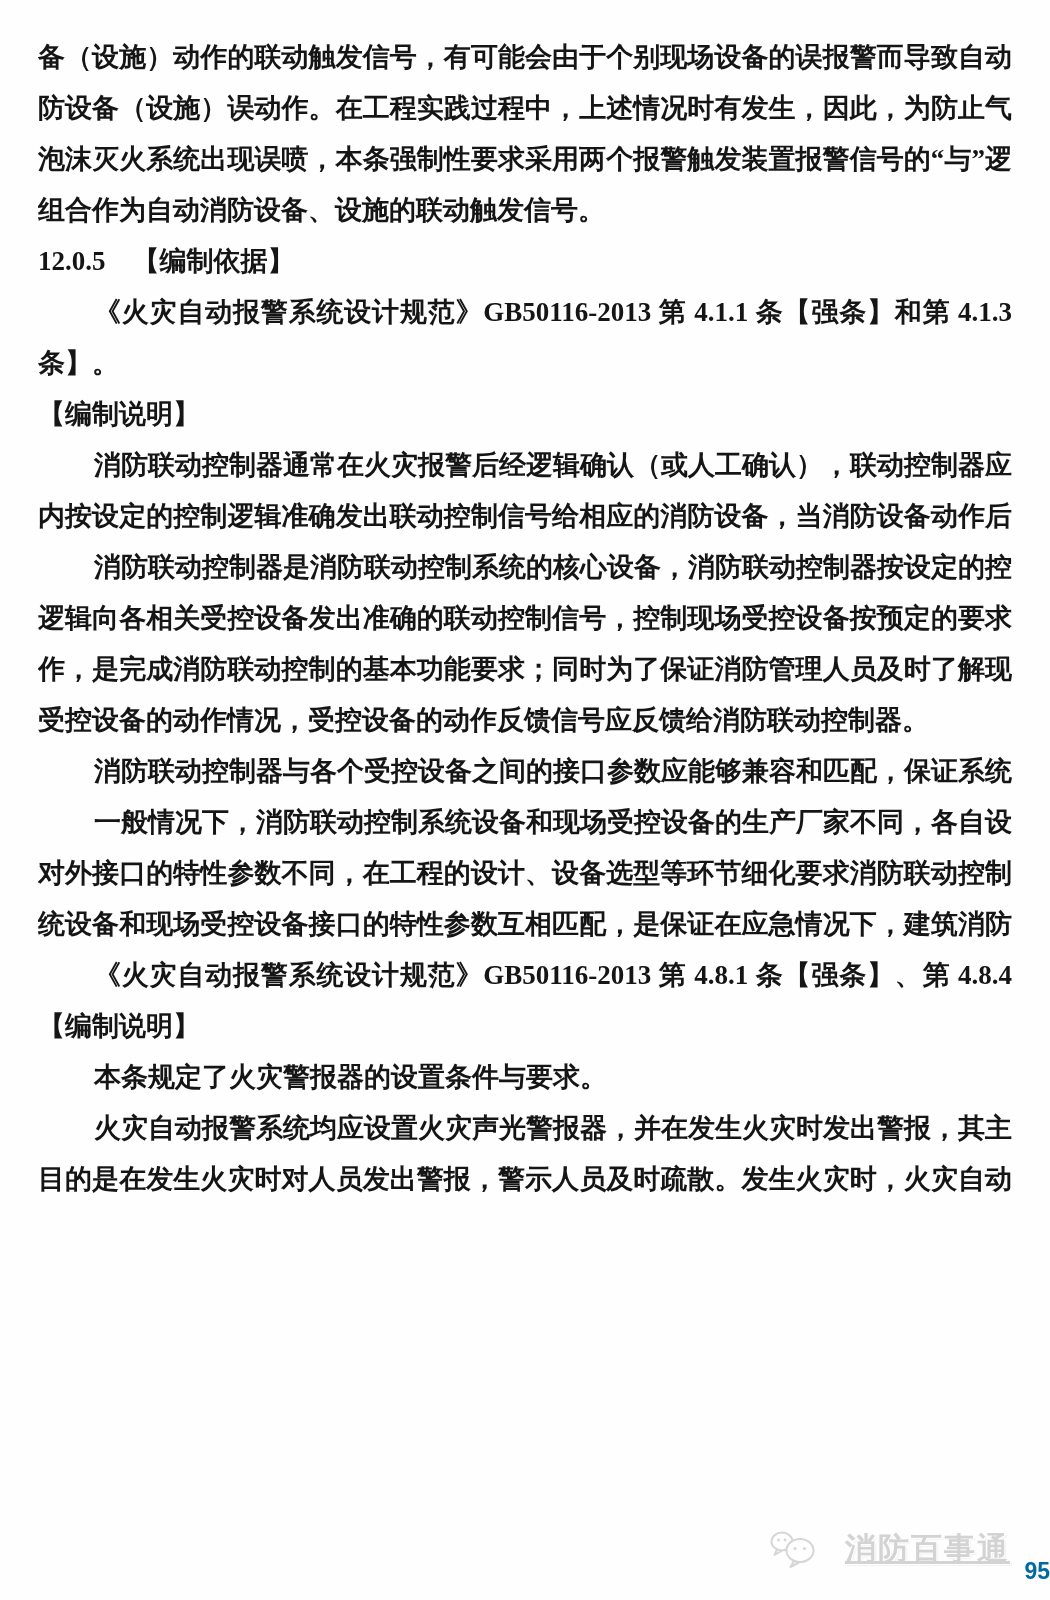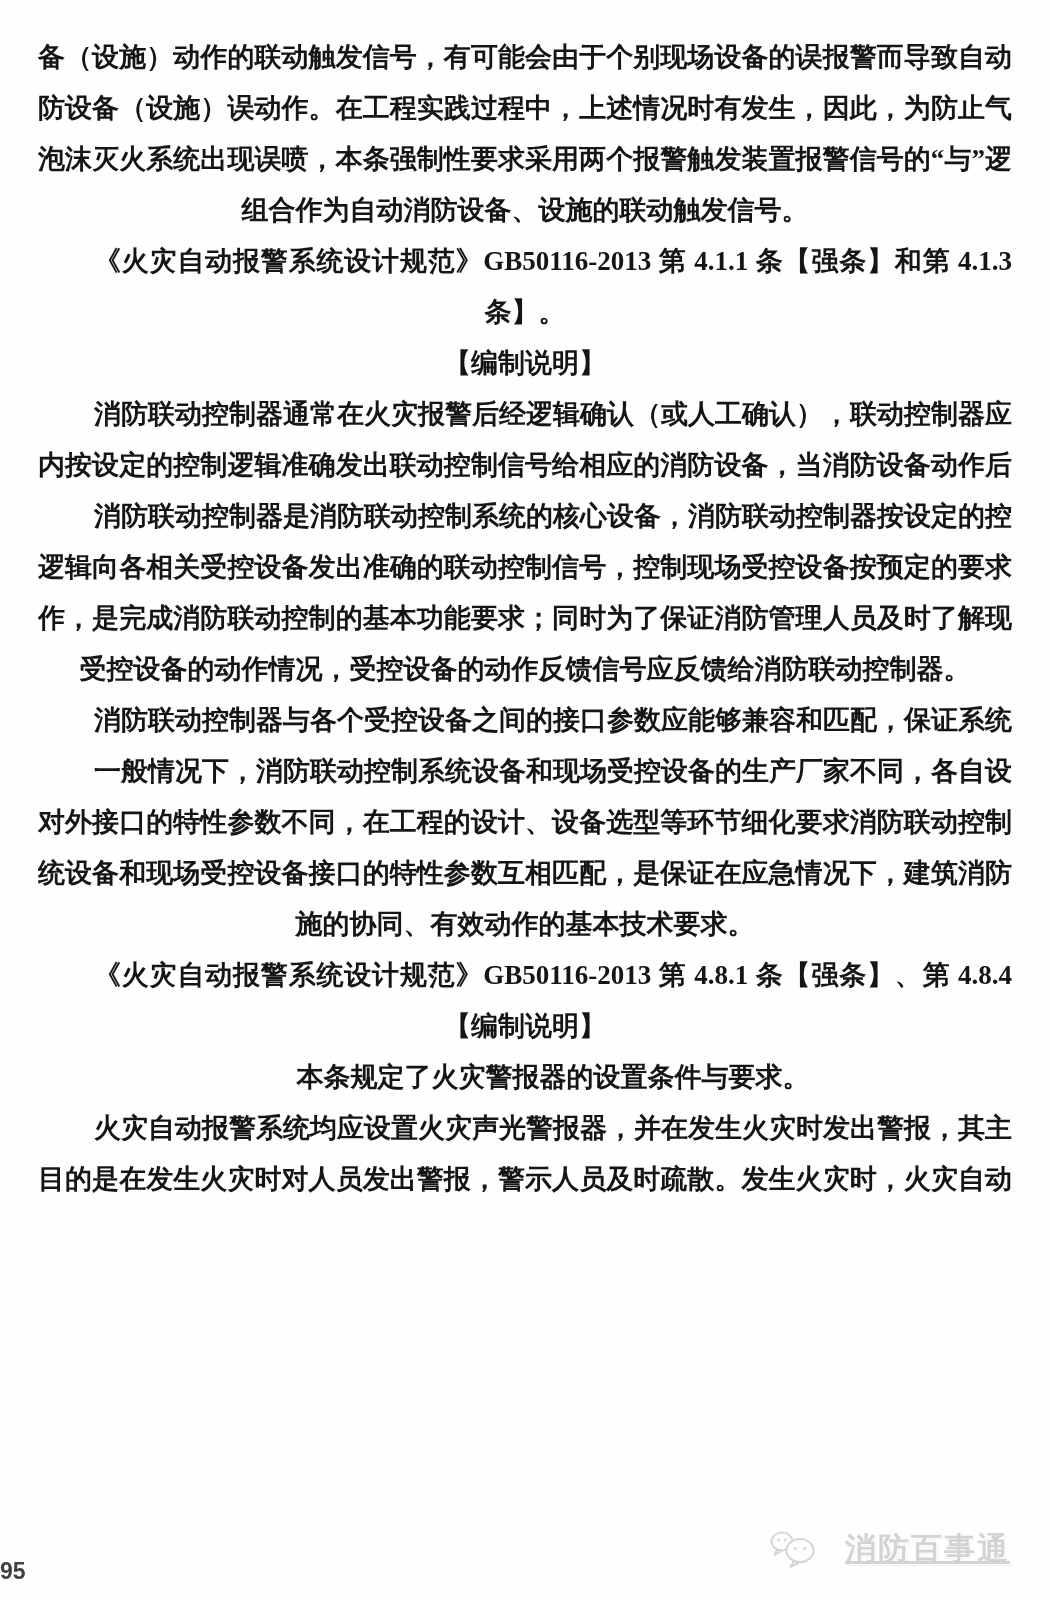--- a/index.html
+++ b/index.html
@@ -17,21 +17,21 @@
     top: 32px;
     left: 38px;
     width: 974px;
   }
   .line {
     font-size: 27px;
     line-height: 51px;
     height: 51px;
     color: #151515;
     font-weight: 600;
-    text-align: center;
+    text-align: left;
     overflow: hidden;
   }
   .line.justify {
     text-align: justify;
     text-align-last: justify;
     text-justify: inter-character;
   }
   .line.indent { padding-left: 56px; }
   .line.heading { font-weight: 700; }
   .watermark {
@@ -50,51 +50,51 @@
     font-size: 31px;
     font-weight: 700;
     letter-spacing: 2px;
     text-shadow: 1px 1px 0 #ffffff, 2px 2px 1px #f2f2f2;
   }
   .pageno {
     position: absolute;
     top: 1558px;
     left: 0;
     width: 100%;
-    text-align: left;
+    text-align: right;
     font-family: "Liberation Sans", "DejaVu Sans", sans-serif;
     font-size: 23px;
     font-weight: 700;
-    color: #404040;
+    color: #0369a1;
   }
 </style>
 </head>
 <body>
 
 <div class="page">
 
   <div class="doc">
       <div class="line justify">备（设施）动作的联动触发信号，有可能会由于个别现场设备的误报警而导致自动消</div>
       <div class="line justify">防设备（设施）误动作。在工程实践过程中，上述情况时有发生，因此，为防止气体、</div>
       <div class="line justify">泡沫灭火系统出现误喷，本条强制性要求采用两个报警触发装置报警信号的“与”逻辑</div>
       <div class="line">组合作为自动消防设备、设施的联动触发信号。</div>
+      <div class="line heading">12.0.5　【编制依据】</div>
       <div class="line justify indent">《火灾自动报警系统设计规范》GB50116-2013 第 4.1.1 条【强条】和第 4.1.3 条【强</div>
       <div class="line">条】。</div>
       <div class="line heading">【编制说明】</div>
       <div class="line justify indent">消防联动控制器通常在火灾报警后经逻辑确认（或人工确认），联动控制器应在 3s</div>
       <div class="line justify">内按设定的控制逻辑准确发出联动控制信号给相应的消防设备，当消防设备动作后将</div>
       <div class="line justify indent">消防联动控制器是消防联动控制系统的核心设备，消防联动控制器按设定的控制</div>
       <div class="line justify">逻辑向各相关受控设备发出准确的联动控制信号，控制现场受控设备按预定的要求动</div>
       <div class="line justify">作，是完成消防联动控制的基本功能要求；同时为了保证消防管理人员及时了解现场</div>
       <div class="line">受控设备的动作情况，受控设备的动作反馈信号应反馈给消防联动控制器。</div>
       <div class="line justify indent">消防联动控制器与各个受控设备之间的接口参数应能够兼容和匹配，保证系统兼</div>
       <div class="line justify indent">一般情况下，消防联动控制系统设备和现场受控设备的生产厂家不同，各自设备</div>
       <div class="line justify">对外接口的特性参数不同，在工程的设计、设备选型等环节细化要求消防联动控制系</div>
       <div class="line justify">统设备和现场受控设备接口的特性参数互相匹配，是保证在应急情况下，建筑消防设</div>
-      <div class="line">施的协同、有效动作的基本技术要求。</div>
       <div class="line justify indent">《火灾自动报警系统设计规范》GB50116-2013 第 4.8.1 条【强条】、第 4.8.4 条【强</div>
       <div class="line heading">【编制说明】</div>
       <div class="line indent">本条规定了火灾警报器的设置条件与要求。</div>
       <div class="line justify indent">火灾自动报警系统均应设置火灾声光警报器，并在发生火灾时发出警报，其主要</div>
       <div class="line justify">目的是在发生火灾时对人员发出警报，警示人员及时疏散。发生火灾时，火灾自动报</div>
     </div>
 
   <div class="watermark">
     <span style="display:inline-flex;">
       <svg width="50" height="40" viewBox="0 0 50 40" xmlns="http://www.w3.org/2000/svg">

